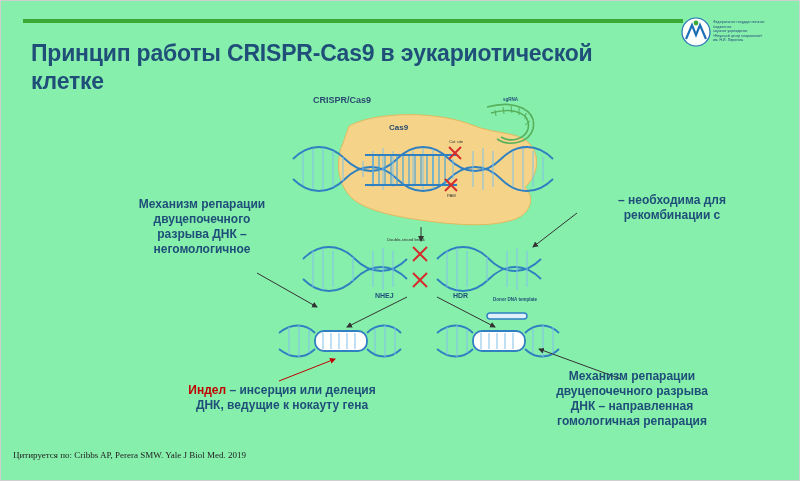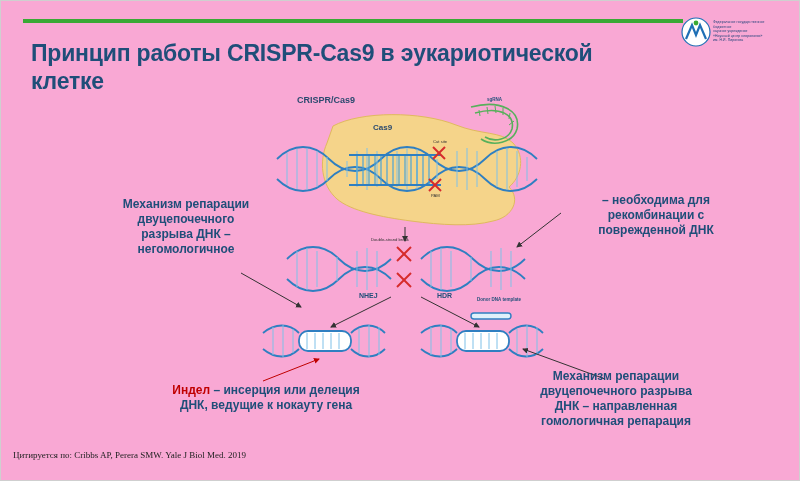--- a/index.html
+++ b/index.html
@@ -4,21 +4,21 @@
 <style>
   html, body {
     margin: 0;
     padding: 0;
     background: #ffffff;
   }
   #slide {
     position: relative;
     width: 800px;
     height: 481px;
-    background: #f9a8d4;
+    background: #86efac;
     overflow: hidden;
     font-family: "Liberation Sans", sans-serif;
     border: 1px solid #cfcfcf;
     box-sizing: border-box;
   }
   
   .topbar {
     position: absolute;
     left: 22px;
     top: 18px;
@@ -59,21 +59,21 @@
     width: 640px;
     font-size: 23px;
     font-weight: bold;
     color: #1f4e79;
     line-height: 28px;
     letter-spacing: -0.2px;
   }
   
   .diagram {
     position: absolute;
-    left: 0;
+    left: 16px;
     top: 80px;
     width: 680px;
     height: 370px;
   }
   .dna-label {
     position: absolute;
     font-size: 9px;
     color: #2b4a6f;
     font-weight: bold;
   }
@@ -331,21 +331,20 @@
     <div class="callout left-block" style="left:100px; top:116px; width:170px;">
       <div>Механизм репарации</div>
       <div>двуцепочечного</div>
       <div>разрыва ДНК –</div>
       <div>негомологичное</div>
     </div>
 
     <div class="callout" style="left:560px; top:112px; width:190px;">
       <div>– необходима для</div>
       <div>рекомбинации с</div>
-      <div>поврежденной ДНК</div>
     </div>
 
     <div class="callout" style="left:150px; top:302px; width:230px;">
       <div>
         <span class="red">Индел</span><span> – инсерция или делеция</span>
       </div>
       <div>ДНК, ведущие к нокауту гена</div>
     </div>
 
     <div class="callout" style="left:500px; top:288px; width:230px;">

